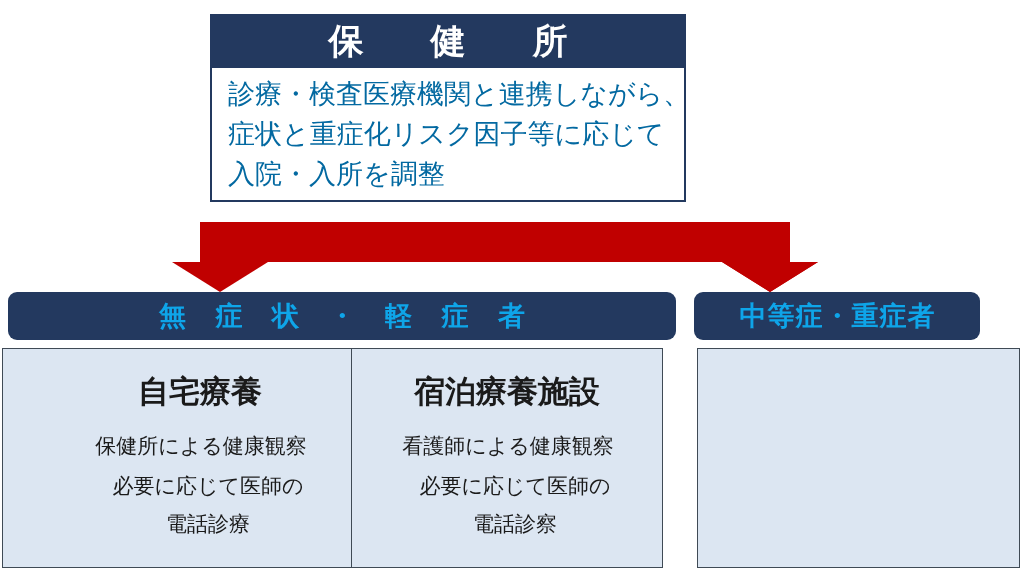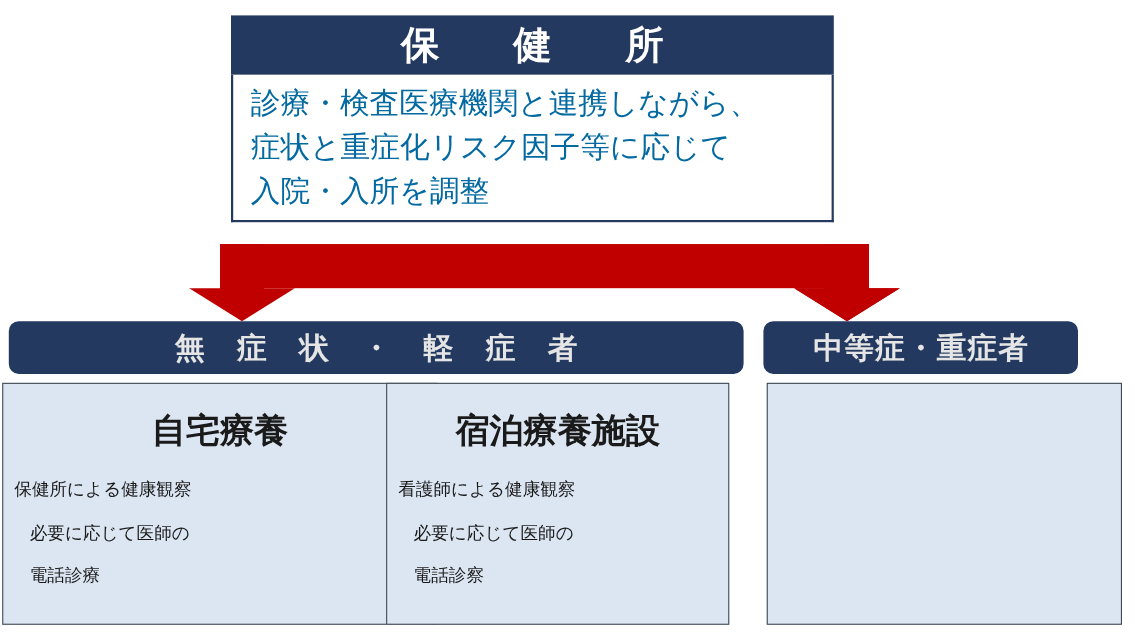--- a/index.html
+++ b/index.html
@@ -13,21 +13,21 @@
     position: relative;
     font-family: "Liberation Sans", "DejaVu Sans", sans-serif;
     overflow: hidden;
   }
 
   
   #top-box {
     position: absolute;
     left: 210px;
     top: 14px;
-    width: 548px;
+    width: 476px;
     height: 188px;
     box-sizing: border-box;
   }
   #top-box-header {
     height: 54px;
     background: #23395F;
     color: #ffffff;
     font-size: 35px;
     font-weight: bold;
     letter-spacing: 16px;
@@ -61,21 +61,21 @@
     width: 1032px;
     height: 95px;
   }
 
   
   .group-header {
     position: absolute;
     height: 48px;
     background: #23395F;
     border-radius: 9px;
-    color: #e5e5e5;
+    color: #0ea5e9;
     font-weight: bold;
     display: flex;
     align-items: center;
     justify-content: center;
     box-sizing: border-box;
   }
   #group-header-mild {
     left: 8px;
     top: 292px;
     width: 668px;
@@ -110,24 +110,25 @@
   .card-title {
     text-align: center;
     font-size: 31px;
     font-weight: bold;
     color: #1a1a1a;
     margin-top: 12px;
     margin-bottom: 14px;
     white-space: nowrap;
   }
   .card-body .line {
-    font-size: 16px;
+    font-size: 21px;
     line-height: 38px;
     color: #1a1a1a;
     white-space: nowrap;
+    text-align: center;
   }
   .card-body .para {
     margin-bottom: 2px;
   }
   .card-body .indent {
     padding-left: 14px;
   }
   #card-home .card-body  { padding-left: 2px; }
   #card-lodging .card-body { padding-left: 2px; }
   #card-hospital .card-body { padding-left: 0px; }

